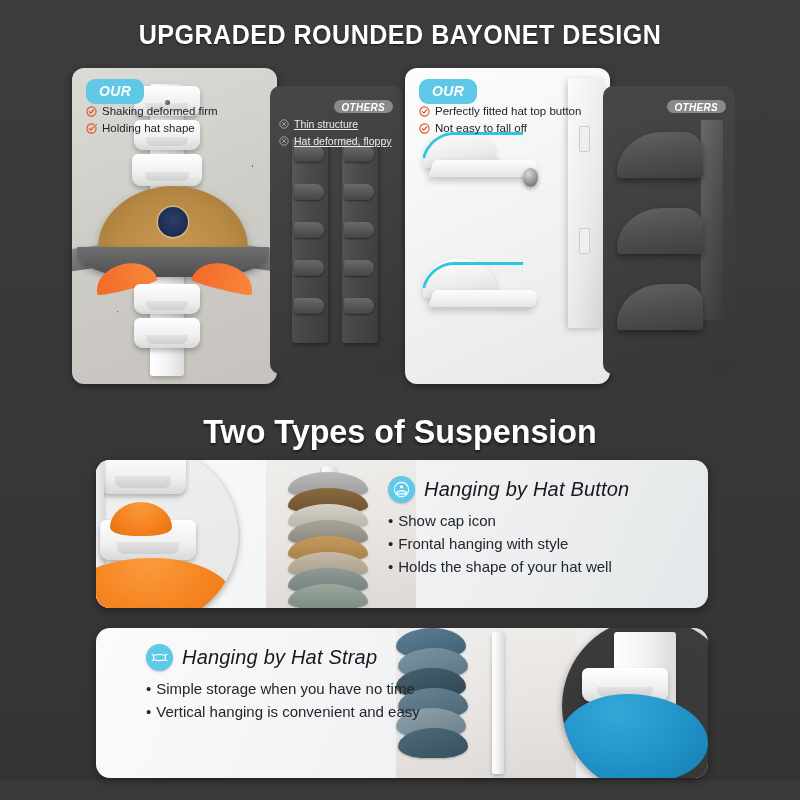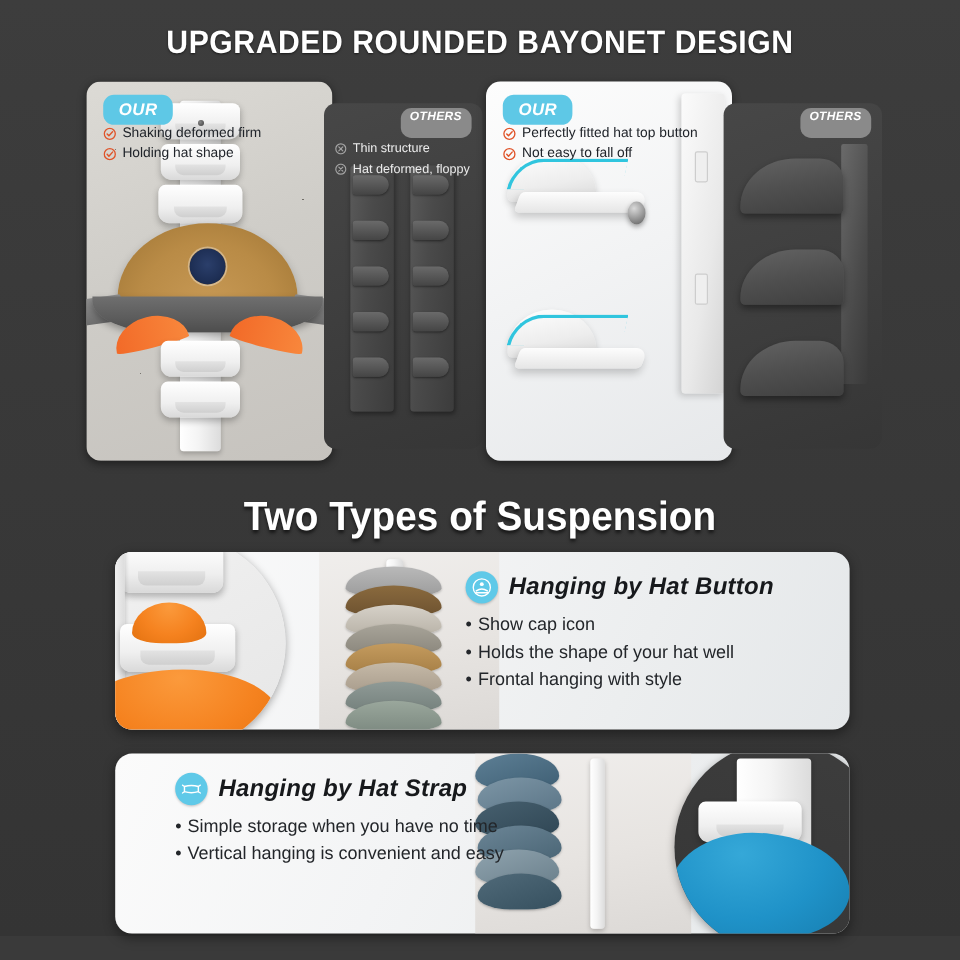--- a/index.html
+++ b/index.html
@@ -86,40 +86,40 @@
     text-align: center;
   }
   .badge-our {
     top: 11px; left: 14px;
     background: #5ec8e6;
     font-size: 14px;
     padding: 5px 13px 6px;
     letter-spacing: .4px;
   }
   .badge-others {
-    top: 4px; right: 9px;
+    top: 14px; right: 9px;
     background: #8a8a8a;
     font-size: 10px;
-    padding: 3px 8px 12px;
+    padding: 3px 8px 0;
     letter-spacing: .3px;
   }
 
   
   .pros { position: absolute; top: 37px; left: 14px; }
   .cons { position: absolute; top: 32px; left: 9px; }
   .pt {
     display: flex; align-items: flex-start; gap: 5px;
     margin-bottom: 4px;
     font-family: "Liberation Sans Narrow","Liberation Sans",sans-serif;
     font-size: 11.5px;
     line-height: 13px;
     white-space: nowrap;
   }
   .pros .pt { color: #20242a; }
-  .cons .pt { color: #ececec; font-size: 10.5px; }
+  .cons .pt { color: #ececec; font-size: 10.5px; text-decoration: underline; }
   .mk { flex: 0 0 auto; margin-top: 1px; }
 
   
   .art { position: absolute; inset: 0; }
 
   
   .rack-strip {
     position: absolute;
     background: linear-gradient(90deg,#ffffff 0%,#f4f4f4 45%,#dcdcdc 100%);
     border-radius: 3px;
@@ -266,21 +266,21 @@
   }
   .ficon {
     width: 27px; height: 27px; border-radius: 50%;
     background: #5fc9e8;
     display: flex; align-items: center; justify-content: center;
     flex: 0 0 auto;
     box-shadow: 0 1px 2px rgba(0,0,0,.2);
   }
   .ftitle {
     font-family: "Liberation Sans Narrow","Liberation Sans",sans-serif;
-    font-style: italic; font-weight: 700;
+    font-style: italic; font-weight: 400;
     font-size: 20px; color: #17191c;
     letter-spacing: .2px;
   }
   .fli {
     font-family: "Liberation Sans Narrow","Liberation Sans",sans-serif;
     font-size: 15px; color: #23262a;
     margin-bottom: 6px; line-height: 17px;
     white-space: nowrap;
   }
   .fli .dot { color: #23262a; margin-right: 5px; }
@@ -490,22 +490,22 @@
           <svg width="17" height="17" viewBox="0 0 20 20">
             <circle cx="10" cy="10" r="8.4" fill="none" stroke="#ffffff" stroke-width="1.3"></circle>
             <circle cx="10" cy="6.8" r="1.9" fill="#ffffff"></circle>
             <path d="M4.6 13.4 Q10 9.6 15.4 13.4" fill="none" stroke="#ffffff" stroke-width="1.5" stroke-linecap="round"></path>
             <path d="M4.2 15.2 H15.8" stroke="#ffffff" stroke-width="1.4" stroke-linecap="round"></path>
           </svg>
         </div>
         <div class="ftitle">Hanging by Hat Button</div>
       </div>
       <div class="fli"><span class="dot">•</span><span>Show cap icon</span></div>
+      <div class="fli"><span class="dot">•</span><span>Frontal hanging with style</span></div>
       <div class="fli"><span class="dot">•</span><span>Holds the shape of your hat well</span></div>
-      <div class="fli"><span class="dot">•</span><span>Frontal hanging with style</span></div>
     </div>
   </div>
 
   <div class="fcard fcard-2">
 
     <div class="mini-photo" style="left:300px;top:0;width:180px;height:150px;">
       <div class="rack-strip" style="left:96px;top:4px;width:12px;height:142px;"></div>
       <div class="strap-stack" style="left:96px;top:8px;">
         <i style="left:0;top:0;width:70px;height:30px;background:linear-gradient(160deg,#5d7f95,#3f5f74);"></i>
         <i style="left:2px;top:20px;width:70px;height:30px;background:linear-gradient(160deg,#7d96a6,#5b7587);"></i>

